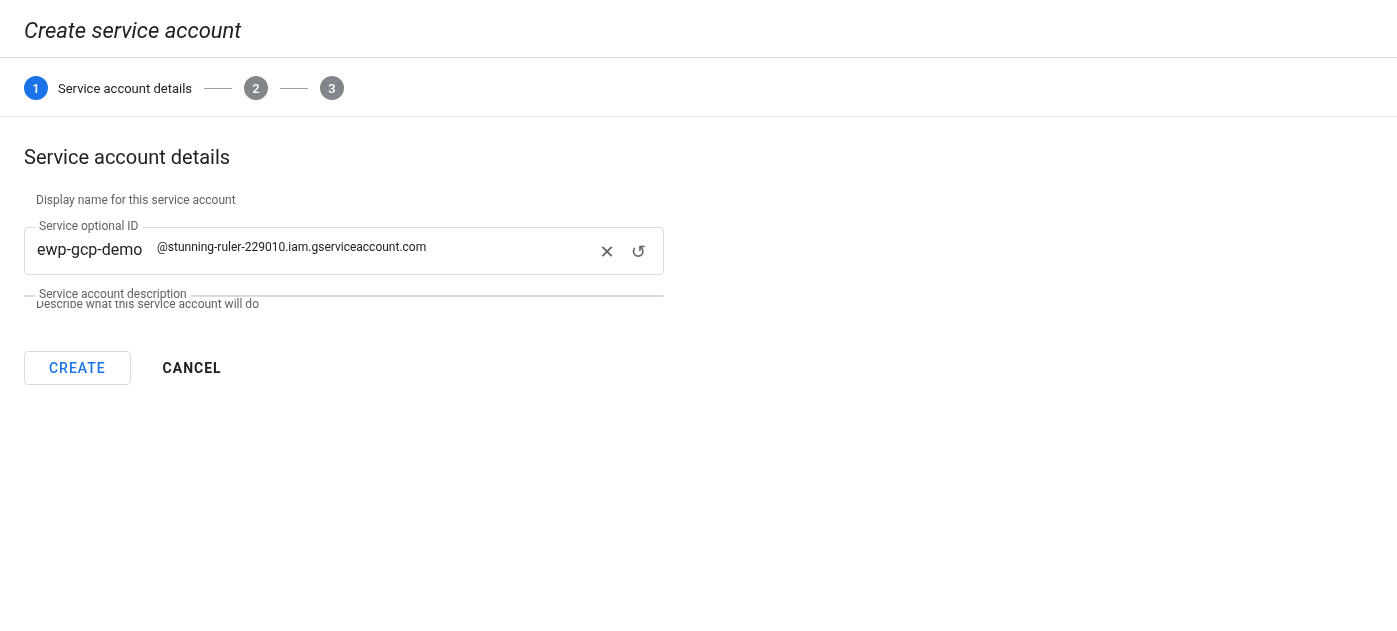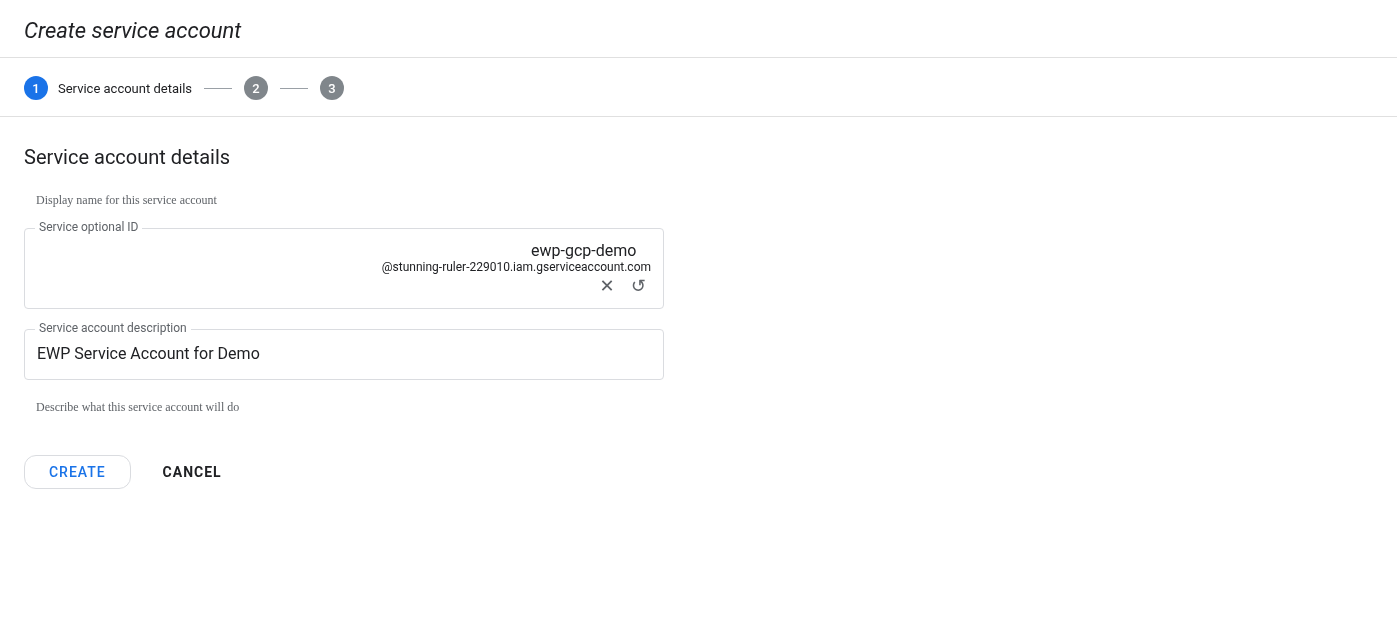--- a/index.html
+++ b/index.html
@@ -132,30 +132,28 @@
       padding: 14px 12px 10px 12px;
       font-size: 16px;
       color: #202124;
       background: transparent;
       font-family: 'Roboto', Arial, sans-serif;
     }
 
     .field-hint {
       font-size: 12px;
       color: #5f6368;
-      margin-top: 20px;
+      margin-top: 0;
       padding-left: 12px;
-      font-family: Liberation Serif, serif;
     }
 
     .id-field-inner {
       display: flex;
-      align-items: flex-end;
+      align-items: flex-start;
       padding: 12px 12px 10px 12px;
-      flex-direction: column;
     }
 
     .id-value {
       font-size: 16px;
       color: #202124;
       min-width: 120px;
     }
 
     .id-domain {
       font-size: 12px;
@@ -205,21 +203,21 @@
       padding-left: 0;
     }
 
     .btn-create {
       border: 1px solid #dadce0;
       background: #fff;
       color: #1a73e8;
       font-size: 14px;
       font-weight: 500;
       padding: 8px 24px;
-      border-radius: 12px;
+      border-radius: 4px;
       cursor: pointer;
       letter-spacing: 0.07em;
       text-transform: uppercase;
       font-family: 'Roboto', Arial, sans-serif;
       min-width: 98px;
     }
 
     .btn-cancel {
       border: none;
       background: transparent;
@@ -292,21 +290,20 @@
             <span class="refresh-icon">↻</span>
           </button>
         </div>
       </div>
     </div>
   </div>
 
   <div class="form-group">
     <div class="field-container">
       <span class="field-label inactive">Service account description</span>
-      <textarea class="description-input" rows="1" style="">EWP Service Account for Demo</textarea>
     </div>
     <div class="field-hint">Describe what this service account will do</div>
   </div>
 
   <div class="action-bar">
     <button class="btn-create">CREATE</button>
     <button class="btn-cancel">CANCEL</button>
   </div>
 </div>
 

